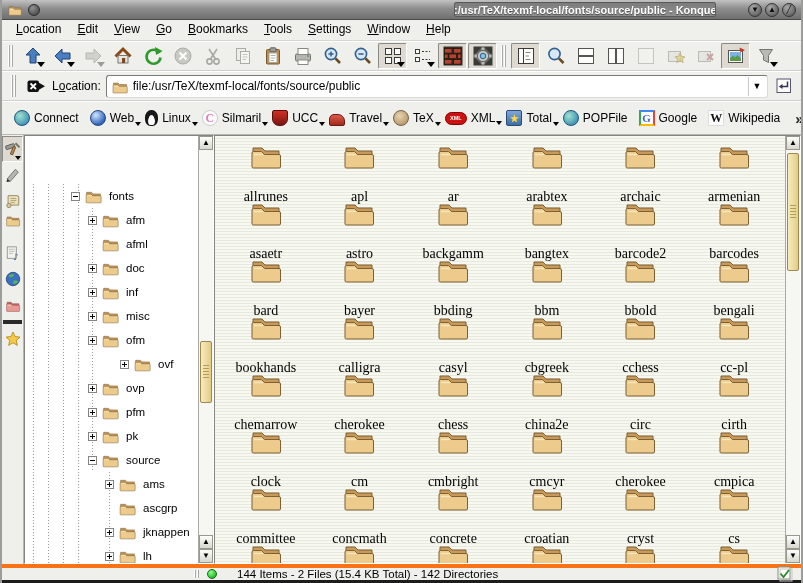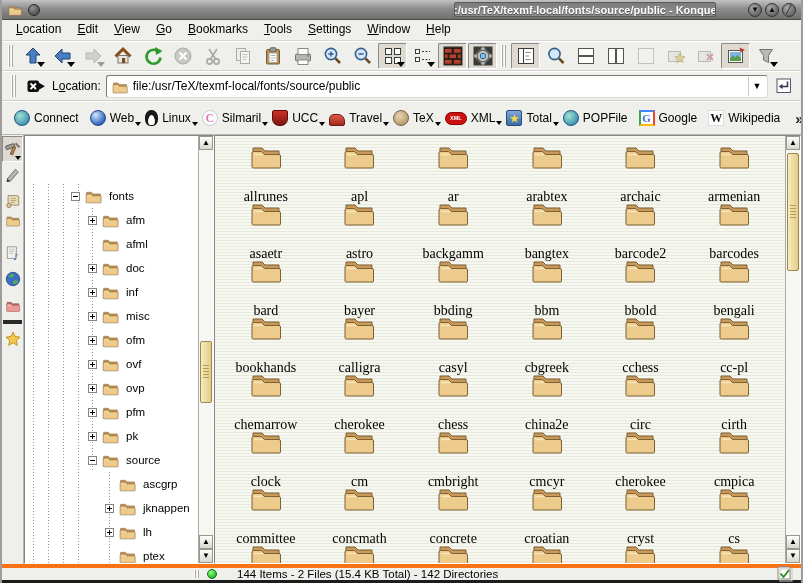--- a/index.html
+++ b/index.html
@@ -632,74 +632,85 @@
             <span class="expander plus"></span>
             <span>
               <svg width="19" height="16" viewBox="0 0 36 30" style="display:block">
   <path d="M5 8 h9 l3 3 h14 v4 H5 z" fill="#c9995a" stroke="#7d6034"></path>
   <path d="M4 27 V13 q0-1.5 1.5-1.5 h8 l3 3 h14.5 q1.5 0 1.5 1.5 V27 q0 1 -1.5 1 h-25.5 q-1.5 0 -1.5 -1 z" fill="#eccb8d" stroke="#7d6034"></path>
   <path d="M6 14.5 h9" stroke="#f8e7bd" stroke-width="1.4" fill="none"></path>
               </svg>
             </span>
             <span class="tree-label">ofm</span>
           </div>
+          <div class="tree-row" style="padding-left: 95px;">
+            <span class="expander plus"></span>
+            <span>
+              <svg width="19" height="16" viewBox="0 0 36 30" style="display:block">
+  <path d="M5 8 h9 l3 3 h14 v4 H5 z" fill="#c9995a" stroke="#7d6034"></path>
+  <path d="M4 27 V13 q0-1.5 1.5-1.5 h8 l3 3 h14.5 q1.5 0 1.5 1.5 V27 q0 1 -1.5 1 h-25.5 q-1.5 0 -1.5 -1 z" fill="#eccb8d" stroke="#7d6034"></path>
+  <path d="M6 14.5 h9" stroke="#f8e7bd" stroke-width="1.4" fill="none"></path>
+              </svg>
+            </span>
+            <span class="tree-label">ovf</span>
+          </div>
           <div class="tree-row" style="padding-left: 63px;">
             <span class="expander plus"></span>
             <span>
               <svg width="19" height="16" viewBox="0 0 36 30" style="display:block">
   <path d="M5 8 h9 l3 3 h14 v4 H5 z" fill="#c9995a" stroke="#7d6034"></path>
   <path d="M4 27 V13 q0-1.5 1.5-1.5 h8 l3 3 h14.5 q1.5 0 1.5 1.5 V27 q0 1 -1.5 1 h-25.5 q-1.5 0 -1.5 -1 z" fill="#eccb8d" stroke="#7d6034"></path>
   <path d="M6 14.5 h9" stroke="#f8e7bd" stroke-width="1.4" fill="none"></path>
               </svg>
             </span>
-            <span class="tree-label">ovf</span>
+            <span class="tree-label">ovp</span>
           </div>
           <div class="tree-row" style="padding-left: 63px;">
             <span class="expander plus"></span>
             <span>
               <svg width="19" height="16" viewBox="0 0 36 30" style="display:block">
   <path d="M5 8 h9 l3 3 h14 v4 H5 z" fill="#c9995a" stroke="#7d6034"></path>
   <path d="M4 27 V13 q0-1.5 1.5-1.5 h8 l3 3 h14.5 q1.5 0 1.5 1.5 V27 q0 1 -1.5 1 h-25.5 q-1.5 0 -1.5 -1 z" fill="#eccb8d" stroke="#7d6034"></path>
   <path d="M6 14.5 h9" stroke="#f8e7bd" stroke-width="1.4" fill="none"></path>
               </svg>
             </span>
-            <span class="tree-label">ovp</span>
+            <span class="tree-label">pfm</span>
           </div>
           <div class="tree-row" style="padding-left: 63px;">
             <span class="expander plus"></span>
             <span>
               <svg width="19" height="16" viewBox="0 0 36 30" style="display:block">
   <path d="M5 8 h9 l3 3 h14 v4 H5 z" fill="#c9995a" stroke="#7d6034"></path>
   <path d="M4 27 V13 q0-1.5 1.5-1.5 h8 l3 3 h14.5 q1.5 0 1.5 1.5 V27 q0 1 -1.5 1 h-25.5 q-1.5 0 -1.5 -1 z" fill="#eccb8d" stroke="#7d6034"></path>
   <path d="M6 14.5 h9" stroke="#f8e7bd" stroke-width="1.4" fill="none"></path>
               </svg>
             </span>
-            <span class="tree-label">pfm</span>
-          </div>
-          <div class="tree-row" style="padding-left: 63px;">
-            <span class="expander plus"></span>
-            <span>
-              <svg width="19" height="16" viewBox="0 0 36 30" style="display:block">
-  <path d="M5 8 h9 l3 3 h14 v4 H5 z" fill="#c9995a" stroke="#7d6034"></path>
-  <path d="M4 27 V13 q0-1.5 1.5-1.5 h8 l3 3 h14.5 q1.5 0 1.5 1.5 V27 q0 1 -1.5 1 h-25.5 q-1.5 0 -1.5 -1 z" fill="#eccb8d" stroke="#7d6034"></path>
-  <path d="M6 14.5 h9" stroke="#f8e7bd" stroke-width="1.4" fill="none"></path>
-              </svg>
-            </span>
             <span class="tree-label">pk</span>
           </div>
           <div class="tree-row" style="padding-left: 63px;">
             <span class="expander minus"></span>
             <span>
               <svg width="19" height="16" viewBox="0 0 36 30" style="display:block">
   <path d="M5 8 h9 l3 3 h14 v4 H5 z" fill="#c9995a" stroke="#7d6034"></path>
   <path d="M4 27 V13 q0-1.5 1.5-1.5 h8 l3 3 h14.5 q1.5 0 1.5 1.5 V27 q0 1 -1.5 1 h-25.5 q-1.5 0 -1.5 -1 z" fill="#eccb8d" stroke="#7d6034"></path>
   <path d="M6 14.5 h9" stroke="#f8e7bd" stroke-width="1.4" fill="none"></path>
               </svg>
             </span>
             <span class="tree-label">source</span>
+          </div>
+          <div class="tree-row" style="padding-left: 80px;">
+            <span class="expander plus"></span>
+            <span>
+              <svg width="19" height="16" viewBox="0 0 36 30" style="display:block">
+  <path d="M5 8 h9 l3 3 h14 v4 H5 z" fill="#c9995a" stroke="#7d6034"></path>
+  <path d="M4 27 V13 q0-1.5 1.5-1.5 h8 l3 3 h14.5 q1.5 0 1.5 1.5 V27 q0 1 -1.5 1 h-25.5 q-1.5 0 -1.5 -1 z" fill="#eccb8d" stroke="#7d6034"></path>
+  <path d="M6 14.5 h9" stroke="#f8e7bd" stroke-width="1.4" fill="none"></path>
+              </svg>
+            </span>
+            <span class="tree-label">ams</span>
           </div>
           <div class="tree-row" style="padding-left: 80px;">
             <span class="expander none"></span>
             <span>
               <svg width="19" height="16" viewBox="0 0 36 30" style="display:block">
   <path d="M5 8 h9 l3 3 h14 v4 H5 z" fill="#c9995a" stroke="#7d6034"></path>
   <path d="M4 27 V13 q0-1.5 1.5-1.5 h8 l3 3 h14.5 q1.5 0 1.5 1.5 V27 q0 1 -1.5 1 h-25.5 q-1.5 0 -1.5 -1 z" fill="#eccb8d" stroke="#7d6034"></path>
   <path d="M6 14.5 h9" stroke="#f8e7bd" stroke-width="1.4" fill="none"></path>
               </svg>
             </span>

